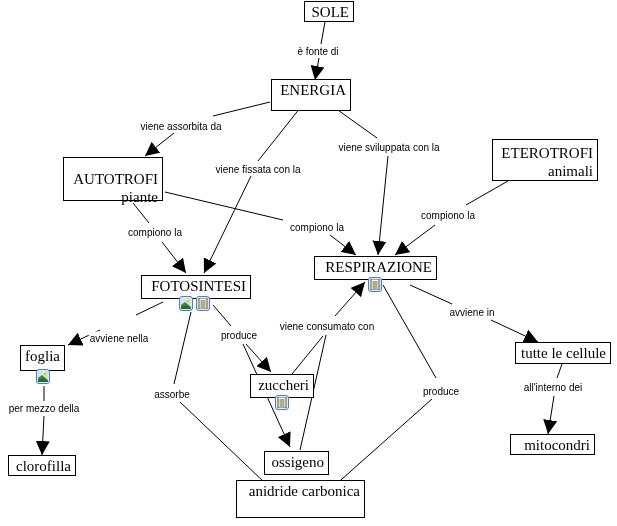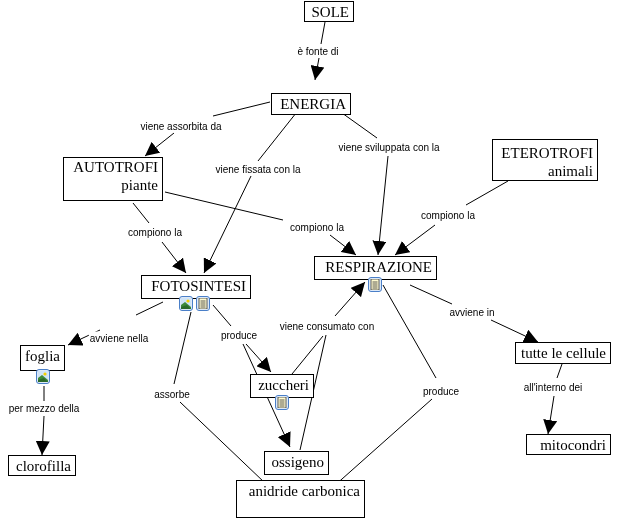--- a/index.html
+++ b/index.html
@@ -94,37 +94,37 @@
   <span class="lbl" style="left:119px;top:338px">avviene nella</span>
   <span class="lbl" style="left:44px;top:408px">per mezzo della</span>
   <span class="lbl" style="left:239px;top:335px">produce</span>
   <span class="lbl" style="left:172px;top:394px">assorbe</span>
   <span class="lbl" style="left:327px;top:326px">viene consumato con</span>
   <span class="lbl" style="left:441px;top:391px">produce</span>
   <span class="lbl" style="left:472px;top:312px">avviene in</span>
   <span class="lbl" style="left:553px;top:387px">all'interno dei</span>
 
   <div class="concept" style="left:304px;top:1px;width:50px;height:21px"><span>SOLE</span></div>
-  <div class="concept" style="left:271px;top:93px;width:80px;height:22px"><span>ENERGIA</span></div>
-  <div class="concept" style="left:63px;top:157px;width:100px;height:44px;padding-top:0">
+  <div class="concept" style="left:271px;top:79px;width:80px;height:32px"><span>ENERGIA</span></div>
+  <div class="concept" style="left:63px;top:157px;width:100px;height:44px;padding-top:12px">
     <span class="line2">AUTOTROFI</span>
     <span class="line2">piante</span>
   </div>
   <div class="concept" style="left:492px;top:139px;width:106px;height:42px;padding-top:4px">
     <span class="line2">ETEROTROFI</span>
     <span class="line2">animali</span>
   </div>
   <div class="concept" style="left:141px;top:275px;width:110px;height:24px"><span>FOTOSINTESI</span></div>
   <div class="concept" style="left:314px;top:256px;width:123px;height:24px"><span>RESPIRAZIONE</span></div>
   <div class="concept" style="left:20px;top:345px;width:45px;height:26px"><span>foglia</span></div>
   <div class="concept" style="left:8px;top:455px;width:68px;height:21px"><span>clorofilla</span></div>
   <div class="concept" style="left:250px;top:374px;width:64px;height:24px"><span>zuccheri</span></div>
   <div class="concept" style="left:264px;top:451px;width:65px;height:24px"><span>ossigeno</span></div>
   <div class="concept" style="left:515px;top:342px;width:96px;height:22px"><span>tutte le cellule</span></div>
-  <div class="concept" style="left:526px;top:434px;width:85px;height:21px"><span>mitocondri</span></div>
+  <div class="concept" style="left:510px;top:434px;width:85px;height:21px"><span>mitocondri</span></div>
   <div class="concept" style="left:236px;top:480px;width:129px;height:38px"><span>anidride carbonica</span></div>
 
   <div class="res-icon" style="left:179px;top:296px">
     <svg width="10" height="11" viewBox="0 0 10 11">
         <rect x="0" y="0" width="10" height="11" fill="#cfe3f7"></rect>
         <circle cx="7" cy="3" r="1.6" fill="#f5d000"></circle>
         <path d="M0,11 L0,7 L4,4 L10,9 L10,11 z" fill="#3e8a3a"></path>
         <path d="M0,11 L0,9 L6,7 L10,11 z" fill="#2b6a2a"></path>
       </svg>
   </div>

